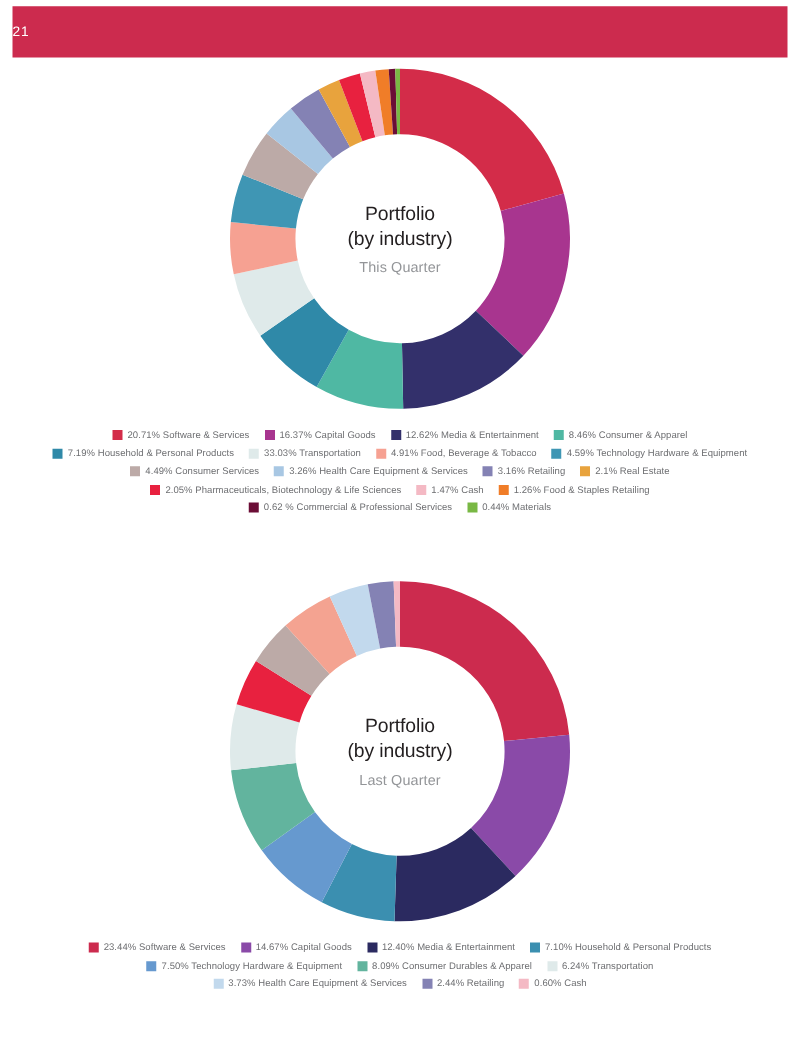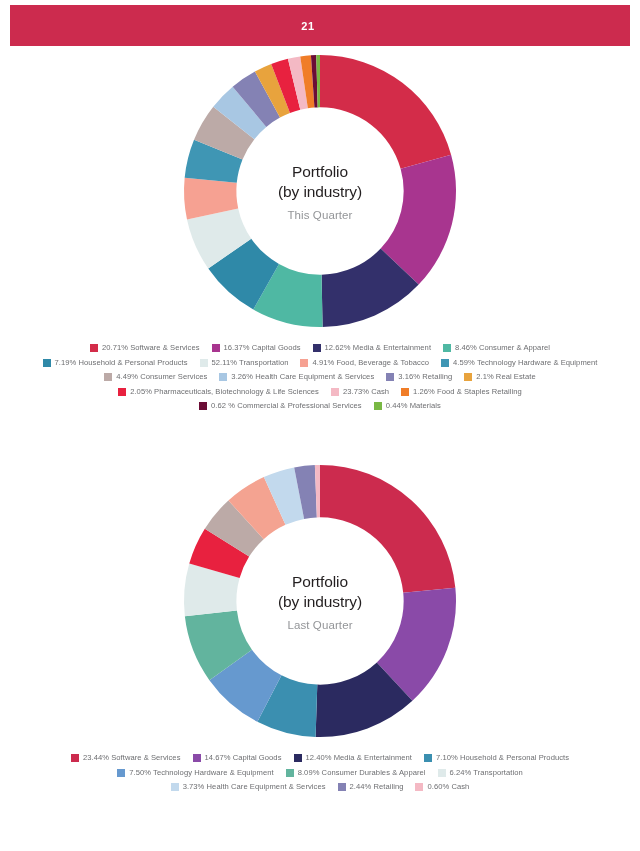--- a/index.html
+++ b/index.html
@@ -13,23 +13,22 @@
   .page { position: relative; width: 640px; height: 851px; background:#fff; }
 
   
   .header-bar {
     position: absolute;
     left: 10px; top: 5px;
     width: 620px; height: 41px;
     background: #cc2b4e;
     display: flex;
     align-items: center;
-    justify-content: center;
+    justify-content: flex-start;
     padding-right: 24px;
-    font-weight: bold;
   }
   .page-number {
     color: #ffffff;
     font-size: 11px;
     letter-spacing: 0.6px;
     font-family: "Liberation Sans", sans-serif;
   }
 
   
   .chart-block { position: absolute; left: 0; width: 640px; }
@@ -156,21 +155,21 @@
             <span class="legend-label">8.46% Consumer &amp; Apparel</span>
           </div>
         </div>
         <div class="legend-row">
           <div class="legend-item">
             <span class="legend-swatch" style="background: rgb(47, 137, 168);"></span>
             <span class="legend-label">7.19% Household &amp; Personal Products</span>
           </div>
           <div class="legend-item">
             <span class="legend-swatch" style="background: rgb(223, 234, 234);"></span>
-            <span class="legend-label">52.11% Transportation</span>
+            <span class="legend-label">33.03% Transportation</span>
           </div>
           <div class="legend-item">
             <span class="legend-swatch" style="background: rgb(246, 161, 146);"></span>
             <span class="legend-label">4.91% Food, Beverage &amp; Tobacco</span>
           </div>
           <div class="legend-item">
             <span class="legend-swatch" style="background: rgb(63, 150, 180);"></span>
             <span class="legend-label">4.59% Technology Hardware &amp; Equipment</span>
           </div>
         </div>
@@ -192,21 +191,21 @@
             <span class="legend-label">2.1% Real Estate</span>
           </div>
         </div>
         <div class="legend-row">
           <div class="legend-item">
             <span class="legend-swatch" style="background: rgb(232, 33, 63);"></span>
             <span class="legend-label">2.05% Pharmaceuticals, Biotechnology &amp; Life Sciences</span>
           </div>
           <div class="legend-item">
             <span class="legend-swatch" style="background: rgb(244, 185, 196);"></span>
-            <span class="legend-label">23.73% Cash</span>
+            <span class="legend-label">1.47% Cash</span>
           </div>
           <div class="legend-item">
             <span class="legend-swatch" style="background: rgb(240, 125, 40);"></span>
             <span class="legend-label">1.26% Food &amp; Staples Retailing</span>
           </div>
         </div>
         <div class="legend-row">
           <div class="legend-item">
             <span class="legend-swatch" style="background: rgb(107, 13, 54);"></span>
             <span class="legend-label">0.62 % Commercial &amp; Professional Services</span>

